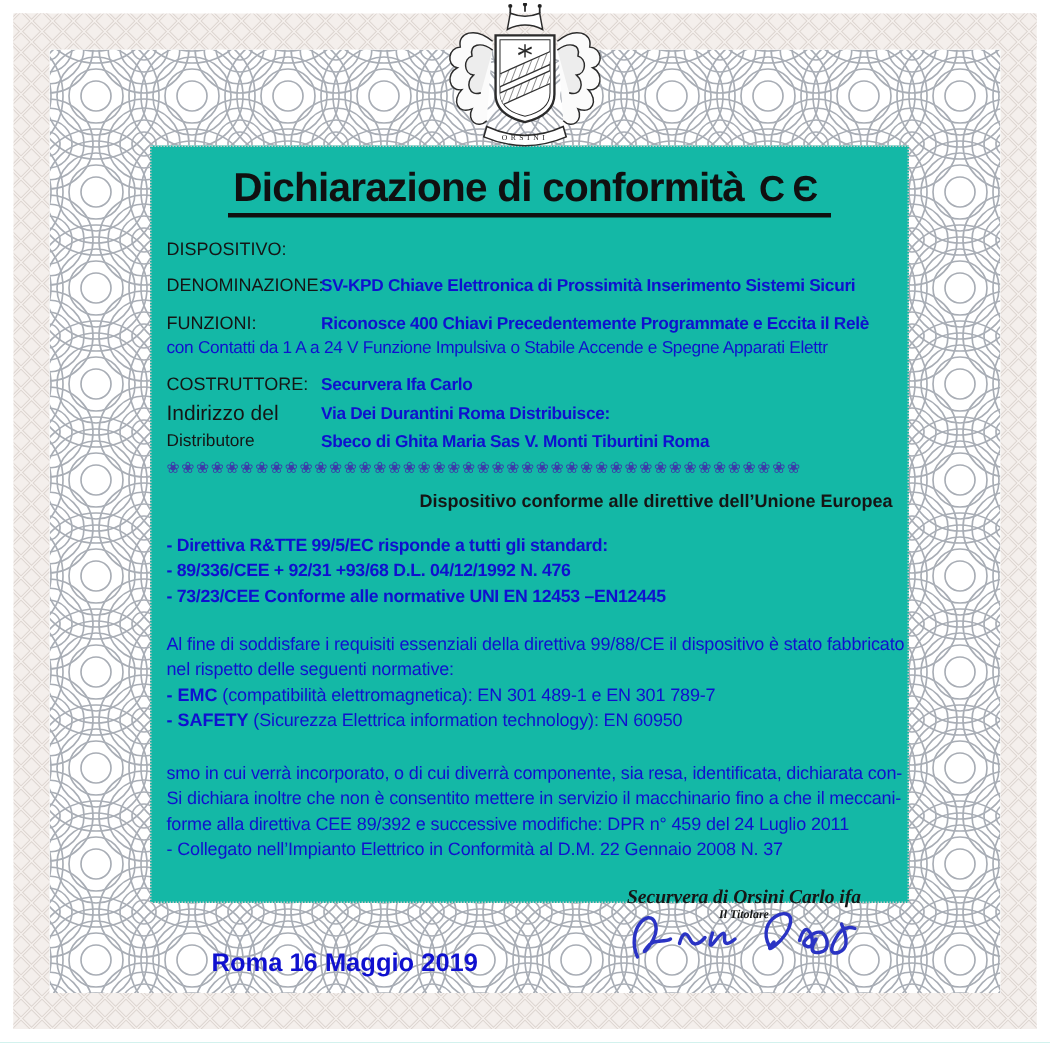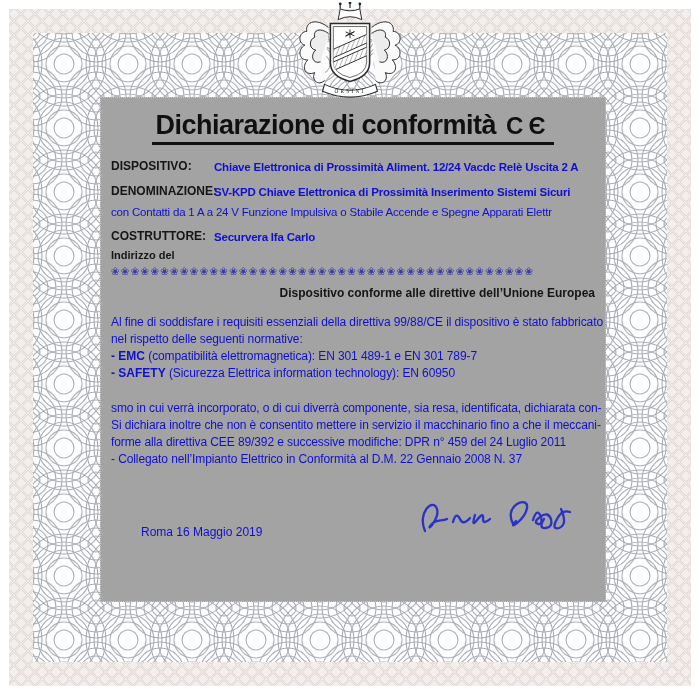--- a/index.html
+++ b/index.html
@@ -1,46 +1,46 @@
 <!DOCTYPE html>
 <html><head>
 <meta charset="utf-8">
 <style>
   html,body{margin:0;padding:0;background:#ffffff;}
   #canvas{position:relative;width:700px;height:695px;background:#fff;overflow:hidden;
           font-family:"Liberation Sans",sans-serif;}
   #bg{position:absolute;left:0;top:0;z-index:1;}
   
-  .sheet{position:absolute;left:100px;top:97px;width:506px;height:505px;background:#a3a3a3;
+  .sheet{position:absolute;left:100px;top:97px;width:506px;height:505px;background:#14b8a6;
          border:1px dotted #c6c6c6;box-sizing:border-box;padding:4px 10px 0 10px;z-index:2;}
   .crest{position:absolute;left:291px;top:2px;width:118px;height:102px;z-index:4;}
   
   .titlebox{text-align:center;margin-top:8px;margin-bottom:13px;}
   .titleinner{display:inline-block;border-bottom:3px solid #101010;padding:0 4px 1px 4px;}
   .title{font-size:27px;font-weight:bold;color:#101010;letter-spacing:-0.5px;}
   .ce{font-size:24px;font-weight:bold;color:#101010;letter-spacing:5px;margin-left:10px;}
   
   .row{display:flex;margin-bottom:8px;}
   .row.tight{margin-bottom:2px;}
-  .lab{flex:none;width:103px;font-weight:bold;font-size:12px;color:#151515;line-height:16px;}
+  .lab{flex:none;width:103px;font-weight:normal;font-size:12px;color:#151515;line-height:16px;}
   .val{font-weight:bold;font-size:11.5px;letter-spacing:-0.2px;color:#0f10cf;
        white-space:nowrap;line-height:16px;padding-top:1px;}
   .fullline{font-weight:normal;font-size:11.5px;letter-spacing:-0.2px;color:#0f10cf;
        white-space:nowrap;line-height:16px;margin:-4px 0 8px 0;}
   .stars{font-family:"DejaVu Sans",sans-serif;color:#3c3ca8;font-size:10.5px;letter-spacing:1.05px;
          white-space:nowrap;overflow:hidden;margin:2px 0 9px 0;}
   .subhead{text-align:right;font-weight:bold;font-size:12px;color:#151515;margin:0 0 14px 0;}
   .dirline{font-weight:bold;font-size:11.8px;letter-spacing:-0.2px;color:#0f10cf;
            line-height:17px;white-space:nowrap;}
   .para{font-size:12px;color:#0f10cf;line-height:17px;letter-spacing:-0.1px;white-space:nowrap;}
   .para b{letter-spacing:0;}
   .blk{margin-bottom:15px;}
   
   .footer{position:relative;height:86px;}
-  .date{position:absolute;left:2px;top:42px;font-weight:normal;font-size:12px;color:#0f10cf;padding-left:28px;}
+  .date{position:absolute;left:2px;top:42px;font-weight:bold;font-size:17px;color:#0f10cf;padding-left:28px;}
   .sigblock{position:absolute;right:4px;top:0;width:190px;text-align:center;}
   .company{font-family:"Liberation Serif",serif;font-style:italic;font-weight:bold;
            font-size:13px;color:#161616;white-space:nowrap;}
   .role{font-family:"Liberation Serif",serif;font-style:italic;font-weight:bold;
         font-size:8px;color:#161616;margin-top:-1px;}
   .signature{position:absolute;right:6px;top:8px;width:180px;height:52px;}
 </style>
 </head>
 <body>
 
@@ -130,57 +130,74 @@
   <div class="sheet">
 
     <div class="titlebox">
       <span class="titleinner">
         <span class="title">Dichiarazione di conformità</span><span class="ce">CЄ</span>
       </span>
     </div>
 
     <div class="row">
       <span class="lab">DISPOSITIVO:</span>
-      <span class="val">Chiave Elettronica di Prossimità Aliment. 12/24 Vacdc Relè Uscita 2 A</span>
     </div>
     <div class="row">
       <span class="lab">DENOMINAZIONE:</span>
       <span class="val">SV-KPD Chiave Elettronica di Prossimità Inserimento Sistemi Sicuri</span>
     </div>
+    <div class="row" style="margin-bottom:4px">
+      <span class="lab">FUNZIONI:</span>
+      <span class="val">Riconosce 400 Chiavi Precedentemente Programmate e Eccita il Relè</span>
+    </div>
     <div class="fullline">con Contatti da 1 A a 24 V Funzione Impulsiva o Stabile Accende e Spegne Apparati Elettr</div>
 
     <div class="row tight">
       <span class="lab">COSTRUTTORE:</span>
       <span class="val">Securvera Ifa Carlo</span>
     </div>
     <div class="row tight">
-      <span class="lab" style="font-size:11px">Indirizzo del</span>
+      <span class="lab" style="font-size:14px">Indirizzo del</span>
+      <span class="val">Via Dei Durantini Roma Distribuisce:</span>
+    </div>
+    <div class="row" style="margin-bottom:3px">
+      <span class="lab" style="font-size:11.5px">Distributore</span>
+      <span class="val">Sbeco di Ghita Maria Sas V. Monti Tiburtini Roma</span>
     </div>
 
     <div class="stars">❀❀❀❀❀❀❀❀❀❀❀❀❀❀❀❀❀❀❀❀❀❀❀❀❀❀❀❀❀❀❀❀❀❀❀❀❀❀❀❀❀❀❀</div>
 
     <div class="subhead">Dispositivo conforme alle direttive dell’Unione Europea</div>
 
+    <div class="blk">
+      <div class="dirline">- Direttiva R&amp;TTE 99/5/EC risponde a tutti gli standard:</div>
+      <div class="dirline">- 89/336/CEE + 92/31 +93/68 D.L. 04/12/1992 N. 476</div>
+      <div class="dirline">- 73/23/CEE Conforme alle normative UNI EN 12453 –EN12445</div>
+    </div>
 
     <div class="blk">
       <div class="para">Al fine di soddisfare i requisiti essenziali della direttiva 99/88/CE il dispositivo è stato fabbricato</div>
       <div class="para">nel rispetto delle seguenti normative:</div>
       <div class="para"><b>- EMC</b><span> (compatibilità elettromagnetica): EN 301 489-1 e EN 301 789-7</span></div>
       <div class="para"><b>- SAFETY</b><span> (Sicurezza Elettrica information technology): EN 60950</span></div>
     </div>
 
     <div class="blk" style="margin-top:18px">
       <div class="para">smo in cui verrà incorporato, o di cui diverrà componente, sia resa, identificata, dichiarata con-</div>
       <div class="para">Si dichiara inoltre che non è consentito mettere in servizio il macchinario fino a che il meccani-</div>
       <div class="para">forme alla direttiva CEE 89/392 e successive modifiche: DPR n° 459 del 24 Luglio 2011</div>
       <div class="para">- Collegato nell’Impianto Elettrico in Conformità al D.M. 22 Gennaio 2008 N. 37</div>
     </div>
 
     <div class="footer">
       <div class="date">Roma 16 Maggio 2019</div>
+      <div class="sigblock">
+        <div class="company">Securvera di Orsini Carlo ifa</div>
+        <div class="role">Il Titolare</div>
+      </div>
       <svg class="signature" viewBox="0 0 180 52">
         <g fill="none" stroke="#2a33c4" stroke-width="2.3" stroke-linecap="round" stroke-linejoin="round">
           <path d="M16,40 C8,22 24,6 28,18 C31,28 16,42 22,34 C27,27 33,31 38,28"></path>
           <path d="M44,31 q3,-11 7,-3 q3,7 10,-1"></path>
           <path d="M66,24 q-4,13 2,5 q7,-9 6,-1 q0,6 7,0"></path>
           <path d="M104,33 C94,14 120,4 118,17 C116,29 97,41 107,30"></path>
           <path d="M124,29 q4,-13 8,-3 q2,8 -3,7 q-5,-2 2,-7 q8,-6 11,2 q2,8 -5,9 q-8,1 -2,-9"></path>
           <path d="M152,18 q7,16 -2,19 q-8,2 -2,-9 q5,-10 13,-7"></path>
         </g>
       </svg>

